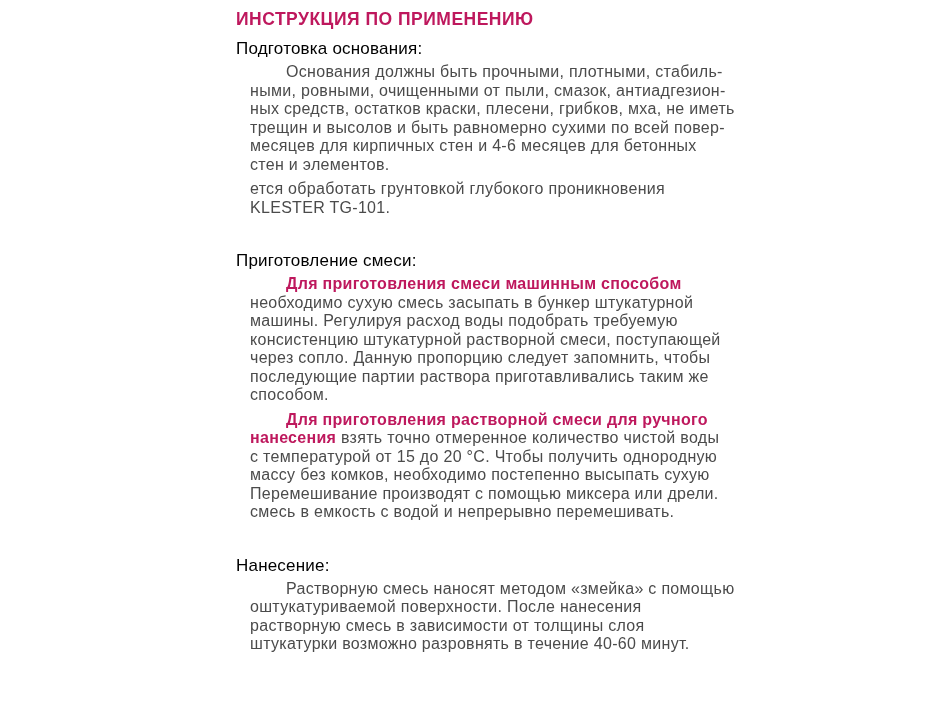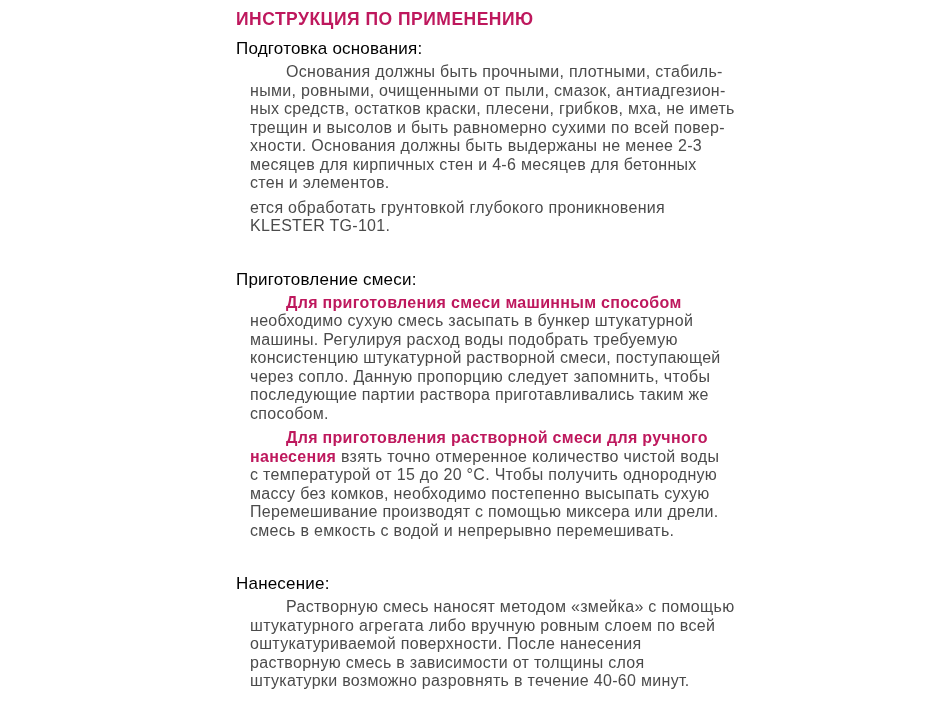--- a/index.html
+++ b/index.html
@@ -61,21 +61,20 @@
 <div class="page">
   <h1 class="title" style="color: #be185d;">ИНСТРУКЦИЯ ПО ПРИМЕНЕНИЮ</h1>
   <div class="sections">
       <section class="section">
         <h2 class="section-heading">Подготовка основания:</h2>
         <p class="para">
           <span class="line first">Основания должны быть прочными, плотными, стабиль-</span>
           <span class="line">ными, ровными, очищенными от пыли, смазок, антиадгезион-</span>
           <span class="line">ных средств, остатков краски, плесени, грибков, мха, не иметь</span>
           <span class="line">трещин и высолов и быть равномерно сухими по всей повер-</span>
-          <span class="line">хности. Основания должны быть выдержаны не менее 2-3</span>
           <span class="line">месяцев для кирпичных стен и 4-6 месяцев для бетонных</span>
           <span class="line">стен и элементов.</span>
         </p>
         <p class="para">
           <span class="line">ется обработать грунтовкой глубокого проникновения</span>
           <span class="line">KLESTER TG-101.</span>
         </p>
       </section>
       <section class="section">
         <h2 class="section-heading">Приготовление смеси:</h2>
@@ -94,20 +93,19 @@
           <span class="line">с температурой от 15 до 20 °С. Чтобы получить однородную</span>
           <span class="line">массу без комков, необходимо постепенно высыпать сухую</span>
           <span class="line">Перемешивание производят с помощью миксера или дрели.</span>
           <span class="line">смесь в емкость с водой и непрерывно перемешивать.</span>
         </p>
       </section>
       <section class="section">
         <h2 class="section-heading">Нанесение:</h2>
         <p class="para">
           <span class="line first">Растворную смесь наносят методом «змейка» с помощью</span>
-          <span class="line">штукатурного агрегата либо вручную ровным слоем по всей</span>
           <span class="line">оштукатуриваемой поверхности. После нанесения</span>
           <span class="line">растворную смесь в зависимости от толщины слоя</span>
           <span class="line">штукатурки возможно разровнять в течение 40-60 минут.</span>
         </p>
       </section>
     </div>
 </div>
 
 </body></html>

